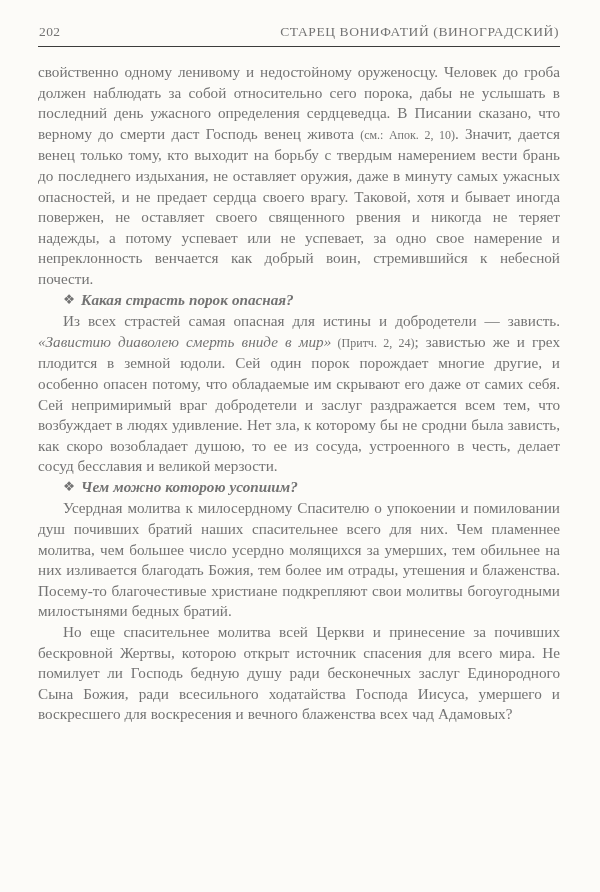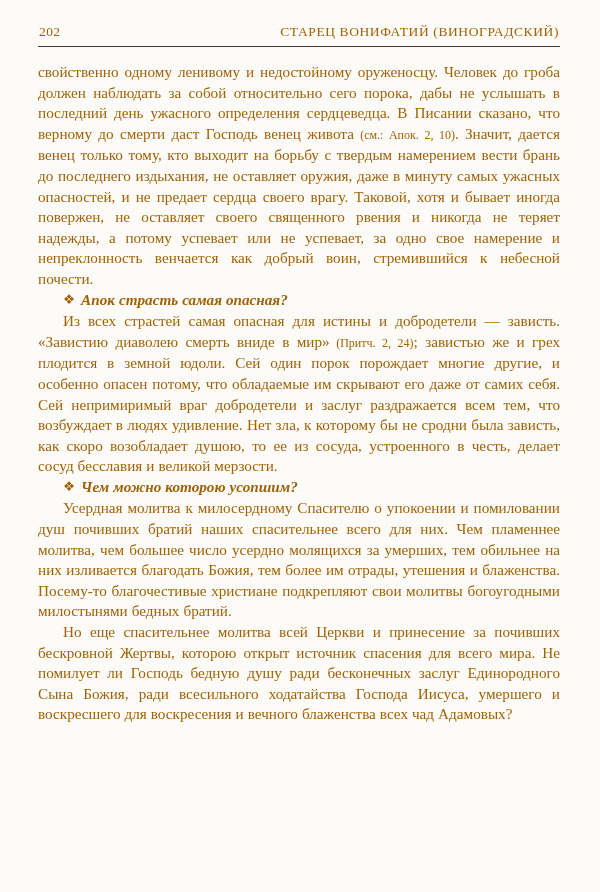--- a/index.html
+++ b/index.html
@@ -8,21 +8,21 @@
     background: #e9e7e2;
   }
   .page {
     position: relative;
     box-sizing: border-box;
     width: 600px;
     height: 892px;
     margin: 0 auto;
     padding: 24px 40px 40px 38px;
     background: #fcfbf8;
-    color: #a16207;
+    color: #737373;
     font-family: "Liberation Serif", "DejaVu Serif", serif;
     overflow: hidden;
   }
   .running-head {
     display: flex;
     justify-content: space-between;
     align-items: baseline;
     font-size: 13.5px;
     letter-spacing: 0.4px;
     padding: 0 1px 6px 1px;
@@ -62,39 +62,40 @@
     font-weight: normal;
     font-size: 13.5px;
     margin-right: 6px;
     position: relative;
     top: -1px;
   }
   .small {
     font-size: 12px;
   }
   .italic {
+    font-style: italic;
   }
 </style>
 </head>
 <body>
 
 <div class="page">
 
   <header class="running-head">
     <span class="pagenum">202</span>
     <span class="title">СТАРЕЦ ВОНИФАТИЙ (ВИНОГРАДСКИЙ)</span>
   </header>
 
   <div class="rule"></div>
 
   <main class="body-text">
 
     <p class="no-indent"><span>свойственно одному ленивому и недостойному оруженосцу. Человек до гроба должен наблюдать за собой относительно сего порока, дабы не услышать в последний день ужасного определения сердцеведца. В Писании сказано, что верному до смерти даст Господь венец живота </span><span class="small">(см.: Апок. 2, 10)</span><span>. Значит, дается венец только тому, кто выходит на борьбу с твердым намерением вести брань до последнего издыхания, не оставляет оружия, даже в минуту самых ужасных опасностей, и не предает сердца своего врагу. Таковой, хотя и бывает иногда повержен, не оставляет своего священного рвения и никогда не теряет надежды, а потому успевает или не успевает, за одно свое намерение и непреклонность венчается как добрый воин, стремившийся к небесной почести.</span></p>
 
-    <p class="question"><span class="fleuron">❖</span><span>Апок страсть самая опасная?</span></p>
+    <p class="question"><span class="fleuron">❖</span><span>Какая страсть порок опасная?</span></p>
 
     <p><span>Из всех страстей самая опасная для истины и добродетели — зависть. </span><span class="italic">«Завистию диаволею смерть вниде в мир»</span><span class="small"> (Притч. 2, 24)</span><span>; завистью же и грех плодится в земной юдоли. Сей один порок порождает многие другие, и особенно опасен потому, что обладаемые им скрывают его даже от самих себя. Сей непримиримый враг добродетели и заслуг раздражается всем тем, что возбуждает в людях удивление. Нет зла, к которому бы не сродни была зависть, как скоро возобладает душою, то ее из сосуда, устроенного в честь, делает сосуд бесславия и великой мерзости.</span></p>
 
     <p class="question"><span class="fleuron">❖</span><span>Чем можно которою усопшим?</span></p>
 
     <p><span>Усердная молитва к милосердному Спасителю о упокоении и помиловании душ почивших братий наших спасительнее всего для них. Чем пламеннее молитва, чем большее число усердно молящихся за умерших, тем обильнее на них изливается благодать Божия, тем более им отрады, утешения и блаженства. Посему-то благочестивые христиане подкрепляют свои молитвы богоугодными милостынями бедных братий.</span></p>
 
     <p><span>Но еще спасительнее молитва всей Церкви и принесение за почивших бескровной Жертвы, которою открыт источник спасения для всего мира. Не помилует ли Господь бедную душу ради бесконечных заслуг Единородного Сына Божия, ради всесильного ходатайства Господа Иисуса, умершего и воскресшего для воскресения и вечного блаженства всех чад Адамовых?</span></p>
 
   </main>

